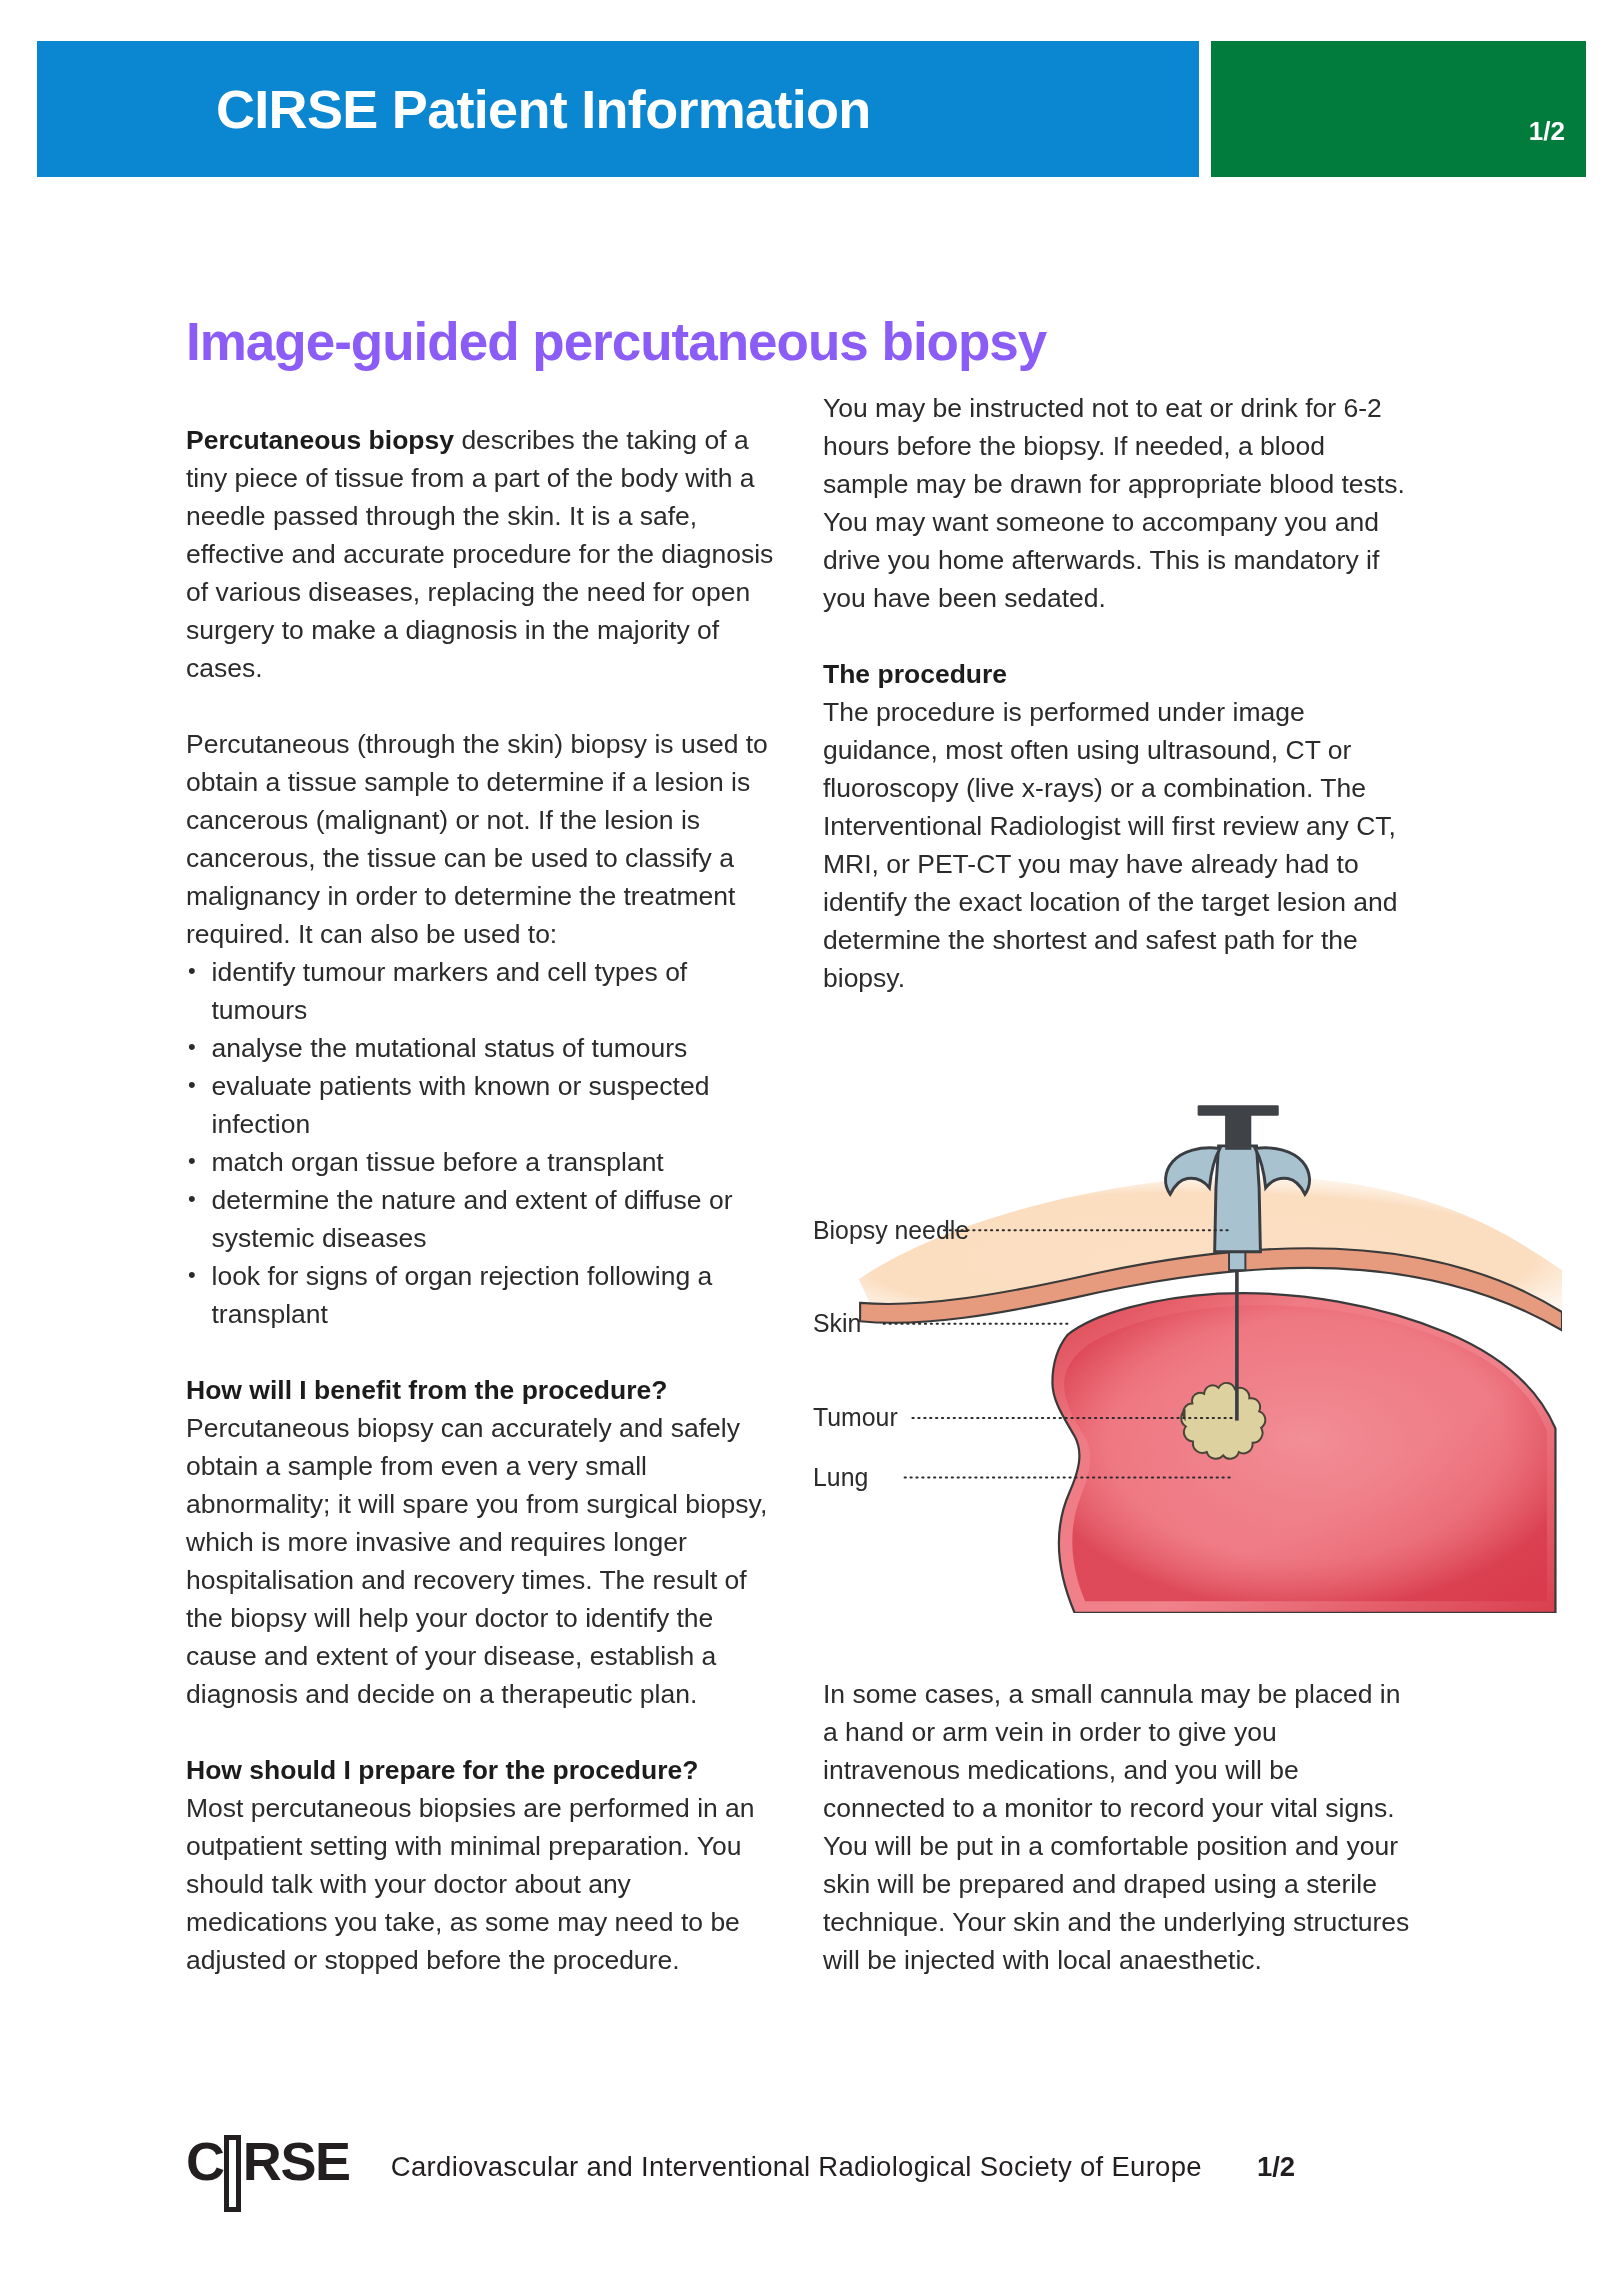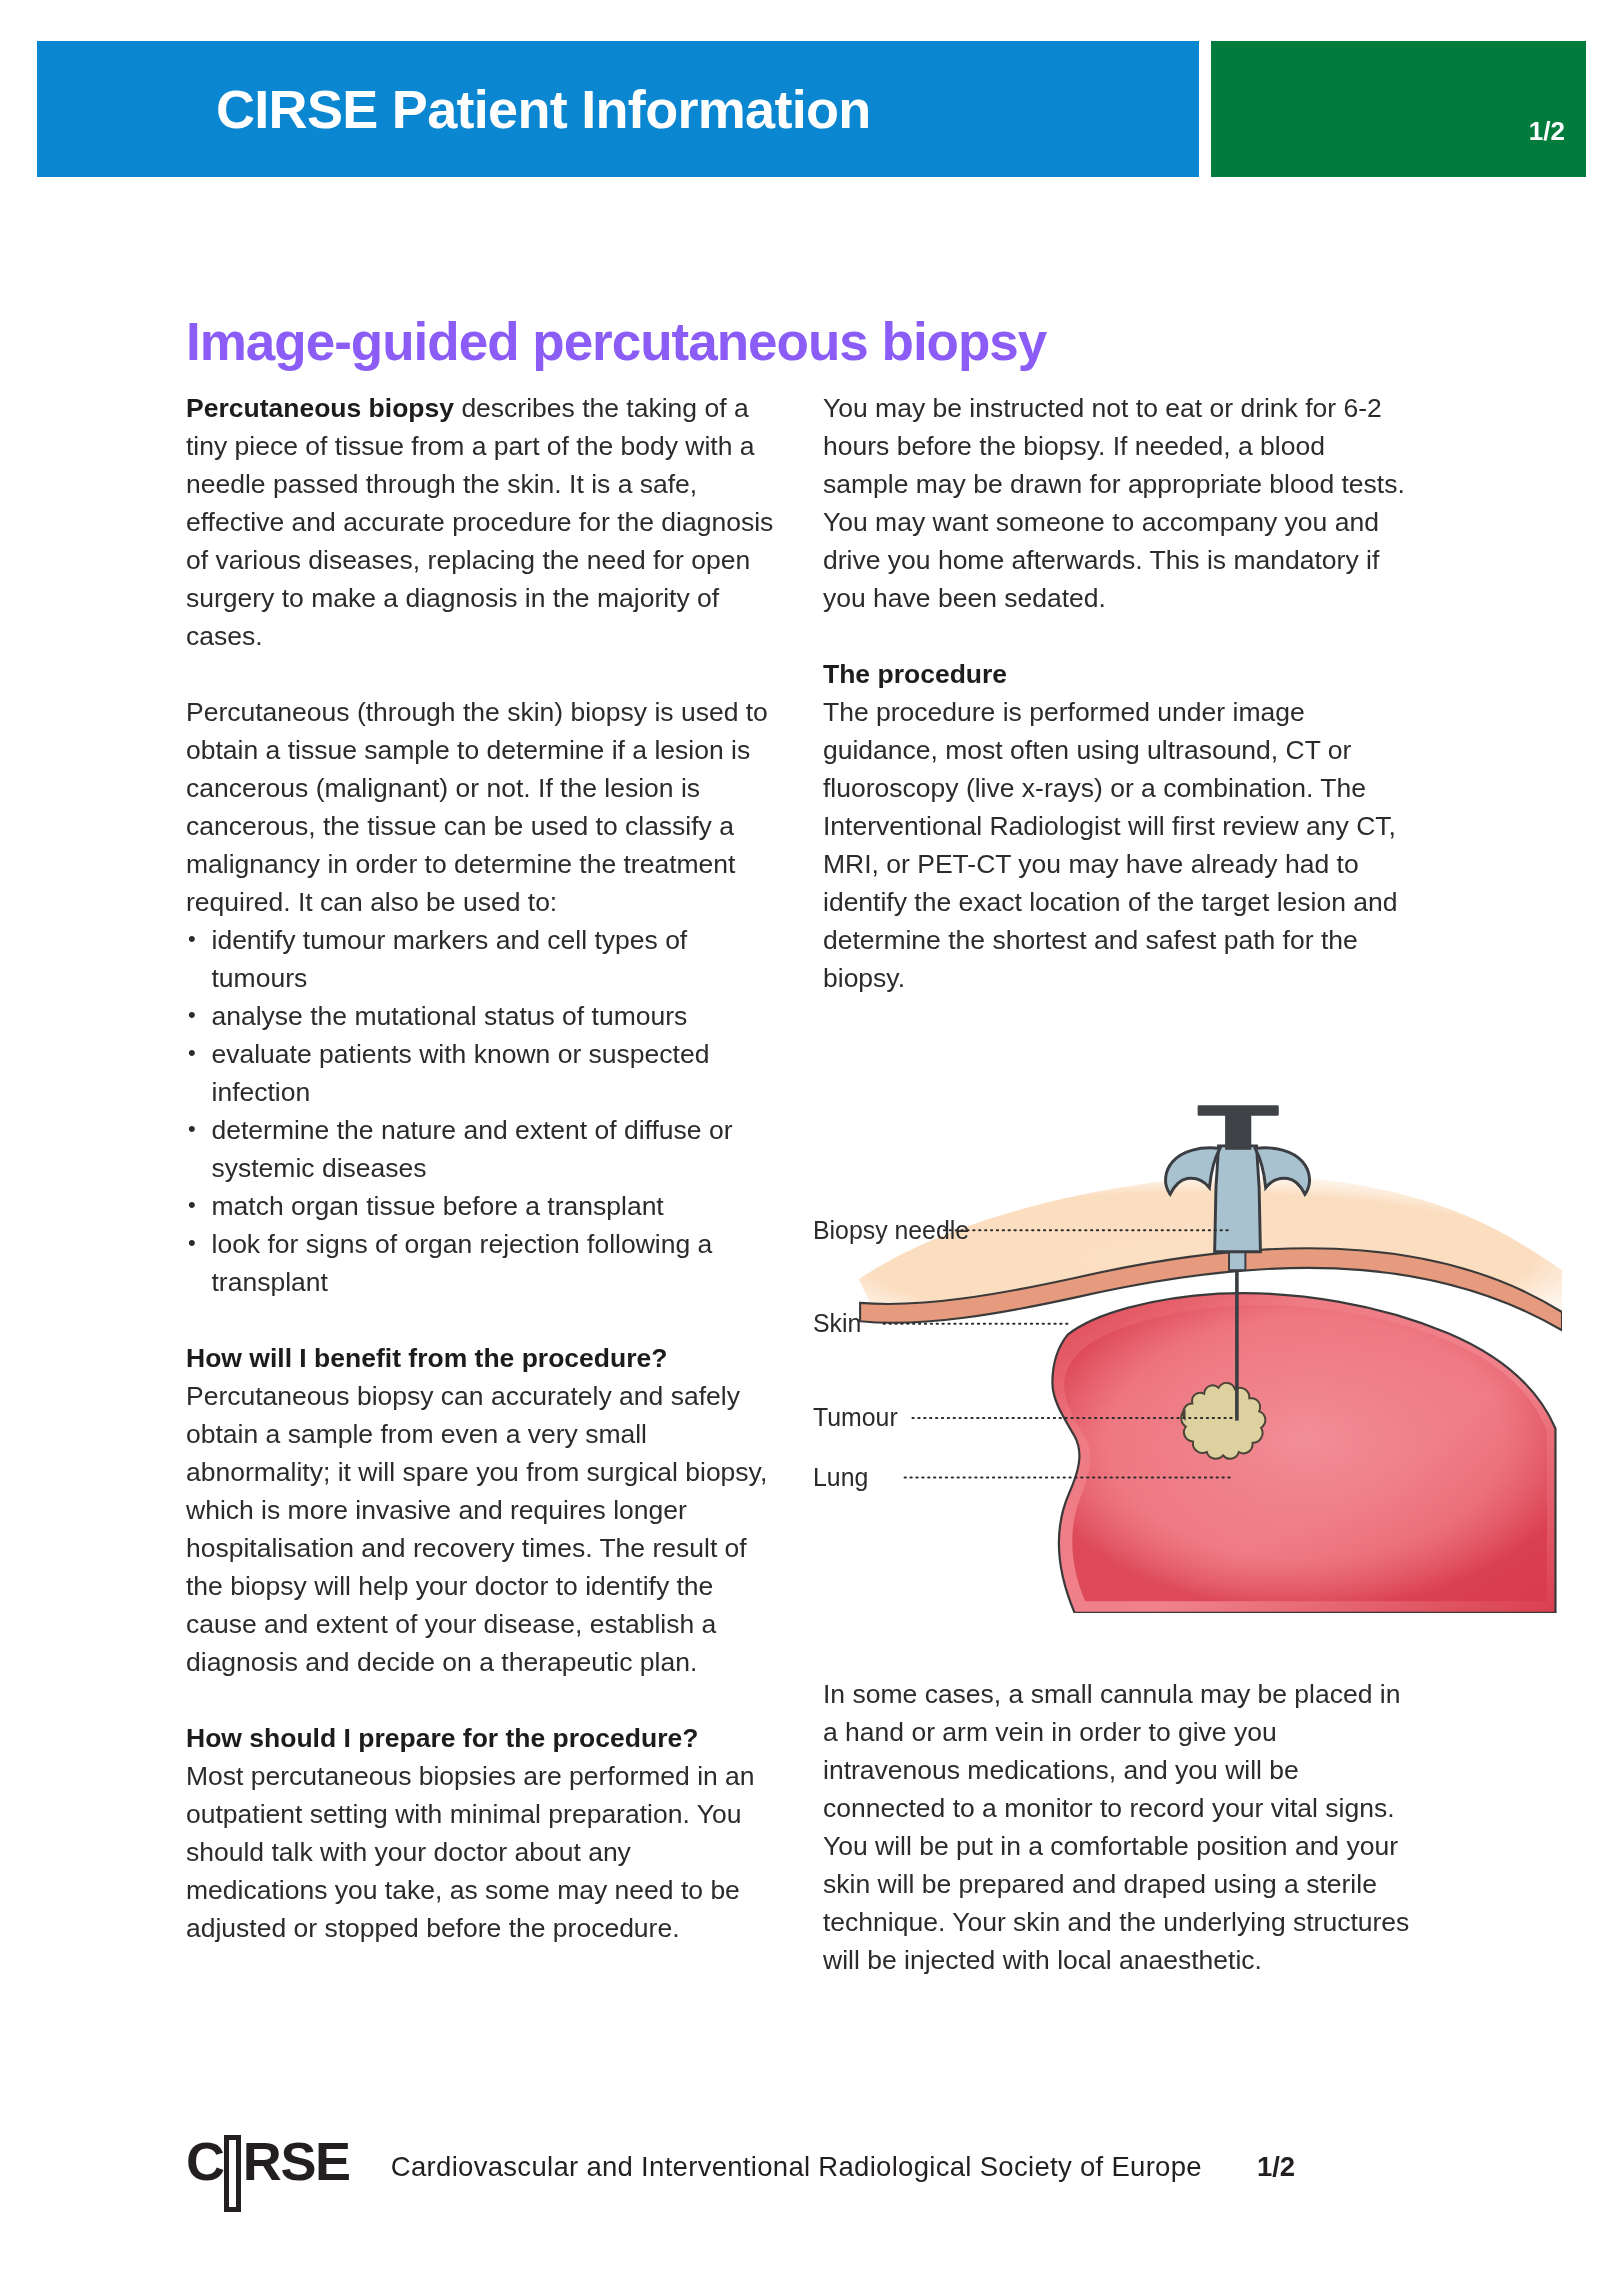--- a/index.html
+++ b/index.html
@@ -62,21 +62,21 @@
   }
 
   .col {
     position: absolute;
     top: 389px;
     width: 589px;
     font-size: 26.5px;
     line-height: 38px;
     color: #2b2b2b;
   }
-  .col-left  { left: 186px; }
+  .col-left  { left: 186px; margin-top: 32px; }
   .col-right { left: 823px; }
 
   .para { margin: 0 0 38px 0; }
   .para.tight { margin-bottom: 0; }
   .para b, .heading { font-weight: bold; color: #1c1c1c; }
   .heading { display: block; }
 
   ul.bullets { margin: 0; padding: 0; list-style: none; }
   ul.bullets li {
     position: relative;
@@ -165,22 +165,22 @@
 <div class="col col-left">
 
   <p class="para"><b>Percutaneous biopsy</b><span> describes the taking of a tiny piece of tissue from a part of the body with a needle passed through the skin. It is a safe, effective and accurate procedure for the diagnosis of various diseases, replacing the need for open surgery to make a diagnosis in the majority of cases.</span></p>
 
   <p class="para tight">Percutaneous (through the skin) biopsy is used to obtain a tissue sample to determine if a lesion is cancerous (malignant) or not. If the lesion is cancerous, the tissue can be used to classify a malignancy in order to determine the treatment required. It can also be used to:</p>
 
   <ul class="bullets">
     <li>identify tumour markers and cell types of tumours</li>
     <li>analyse the mutational status of tumours</li>
     <li>evaluate patients with known or suspected infection</li>
+    <li>match organ tissue before a transplant</li>
     <li>determine the nature and extent of diffuse or systemic diseases</li>
-    <li>match organ tissue before a transplant</li>
     <li>look for signs of organ rejection following a transplant</li>
   </ul>
 
   <div class="spacer-block"></div>
 
   <p class="para"><span class="heading">How will I benefit from the procedure?</span><span>Percutaneous biopsy can accurately and safely obtain a sample from even a very small abnormality; it will spare you from surgical biopsy, which is more invasive and requires longer hospitalisation and recovery times. The result of the biopsy will help your doctor to identify the cause and extent of your disease, establish a diagnosis and decide on a therapeutic plan.</span></p>
 
   <p class="para"><span class="heading">How should I prepare for the procedure?</span><span>Most percutaneous biopsies are performed in an outpatient setting with minimal preparation. You should talk with your doctor about any medications you take, as some may need to be adjusted or stopped before the procedure.</span></p>
 
 </div>

